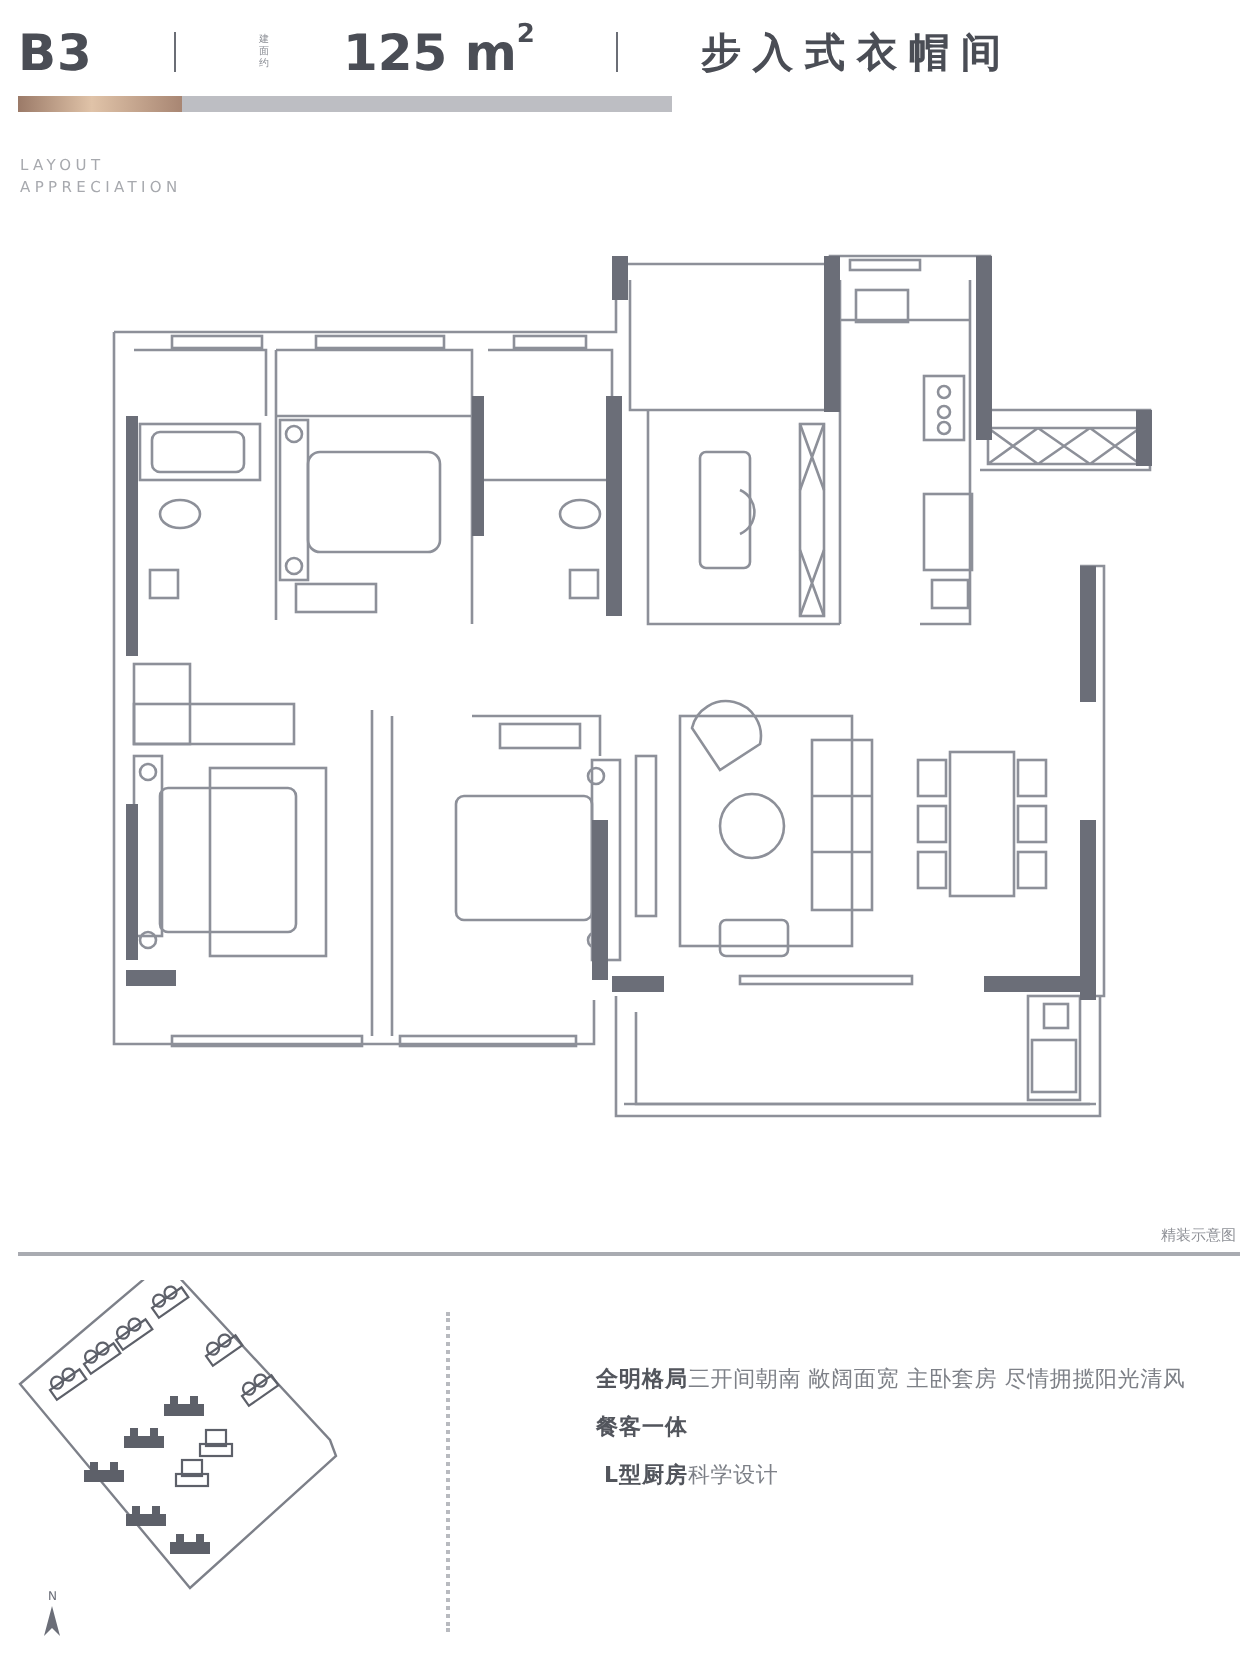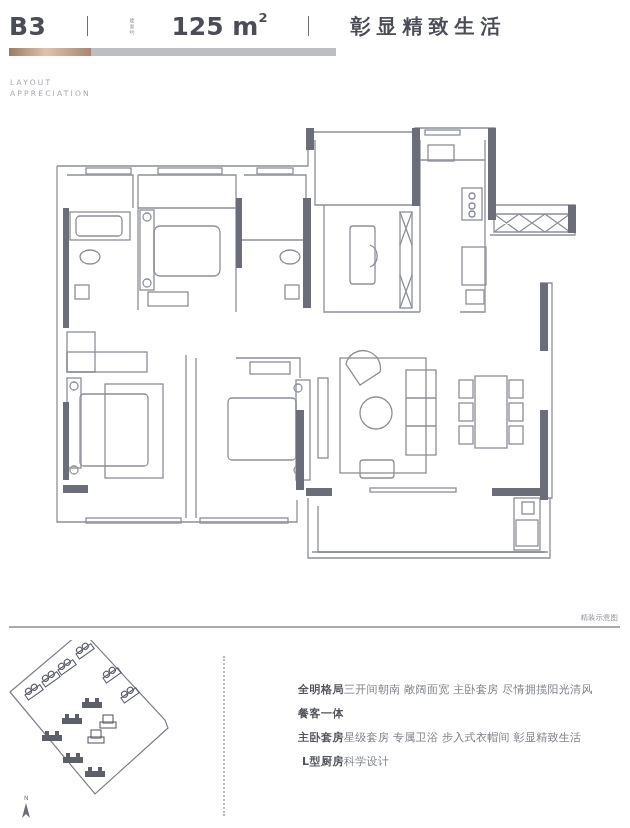--- a/index.html
+++ b/index.html
@@ -30,21 +30,21 @@
 <div class="header">
   <span class="code">B3</span>
   <span class="sep"></span>
   <span class="tiny">
     <span>建</span>
     <span>面</span>
     <span>约</span>
   </span>
   <span class="area"><span>125 m</span><sup>2</sup></span>
   <span class="sep"></span>
-  <span class="rooms">彰显精致生活</span>
+  <span class="rooms">步入式衣帽间</span>
 </div>
 
 <div class="bar">
     <div class="copper"></div>
   </div>
 
 <div class="subtitle">
   <div>LAYOUT</div>
   <div>APPRECIATION</div>
 </div>
@@ -234,20 +234,16 @@
 
 <div class="features">
   <div class="frow">
     <span class="flabel">全明格局</span>
     <span class="fdesc">三开间朝南 敞阔面宽 主卧套房 尽情拥揽阳光清风</span>
   </div>
   <div class="frow">
     <span class="flabel">餐客一体</span>
   </div>
   <div class="frow">
-    <span class="flabel">主卧套房</span>
-    <span class="fdesc">星级套房 专属卫浴 步入式衣帽间 彰显精致生活</span>
-  </div>
-  <div class="frow">
     <span class="flabel">L型厨房</span>
     <span class="fdesc">科学设计</span>
   </div>
 </div>
 
 </body></html>

